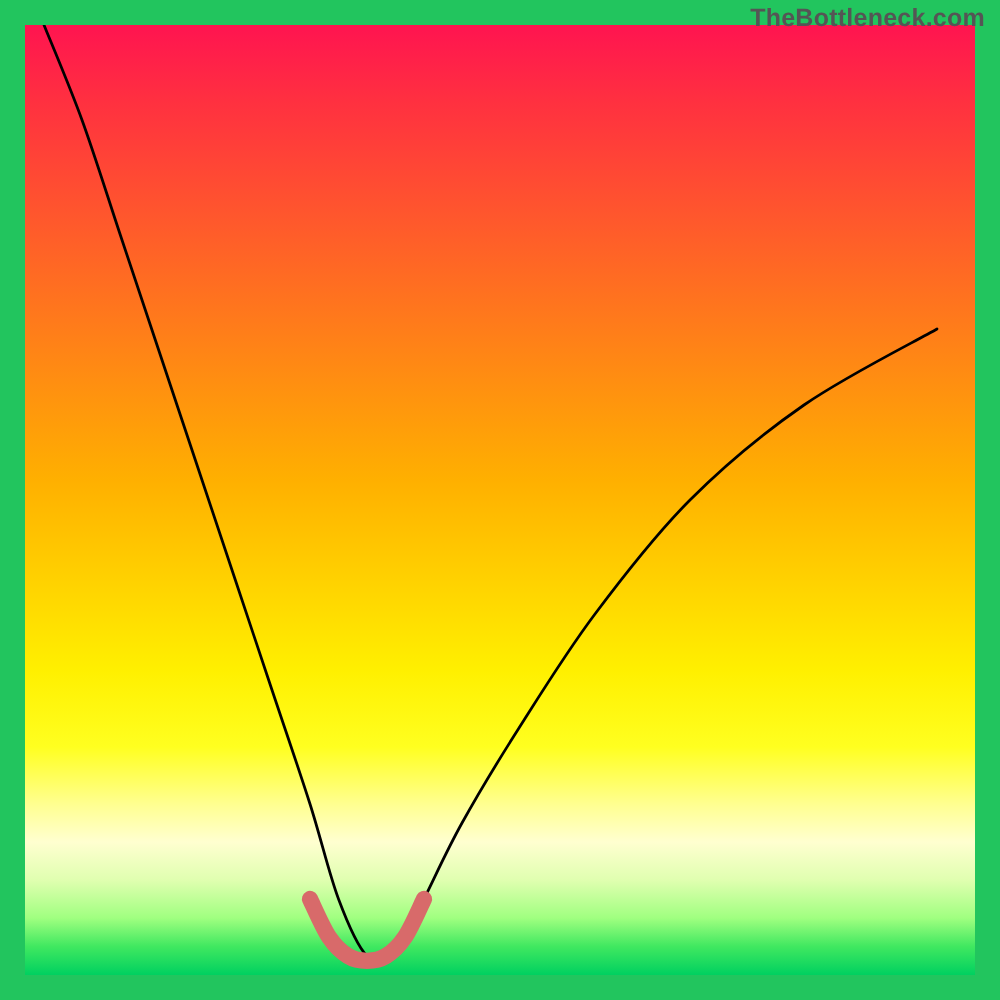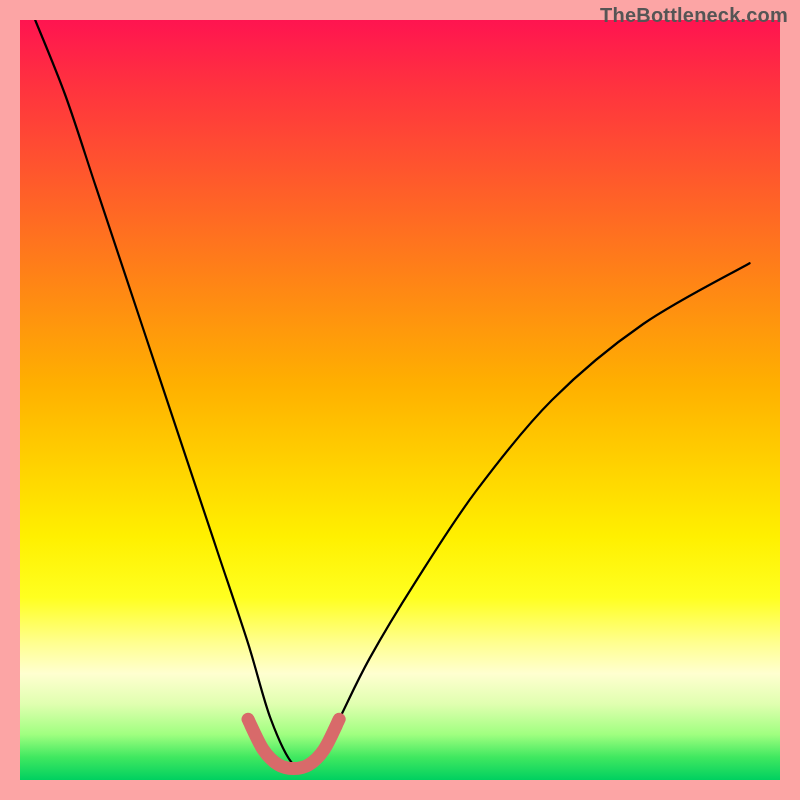--- a/index.html
+++ b/index.html
@@ -1,20 +1,20 @@
 <!DOCTYPE html>
 <html><head>
 <meta charset="utf-8">
 <style>
   * { margin: 0; padding: 0; box-sizing: border-box; }
   html, body { width: 800px; height: 800px; overflow: hidden; background: #000; }
   .frame {
     position: absolute;
     inset: 0;
-    background: #fca5a5;
+    background: #22c55e;
     padding-left: 26px;
   }
   .plot-area {
     position: absolute;
     left: 20px;
     top: 20px;
     width: 760px;
     height: 760px;
     background: linear-gradient(to bottom,
       #ff1450 0%,

